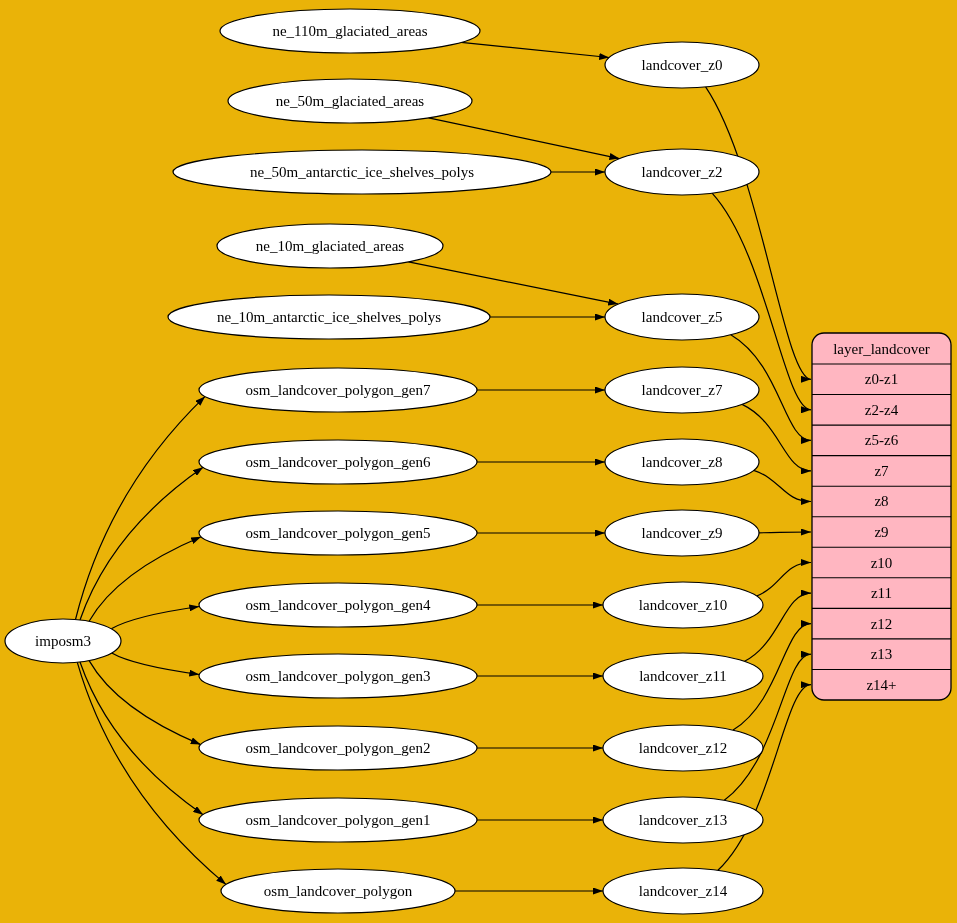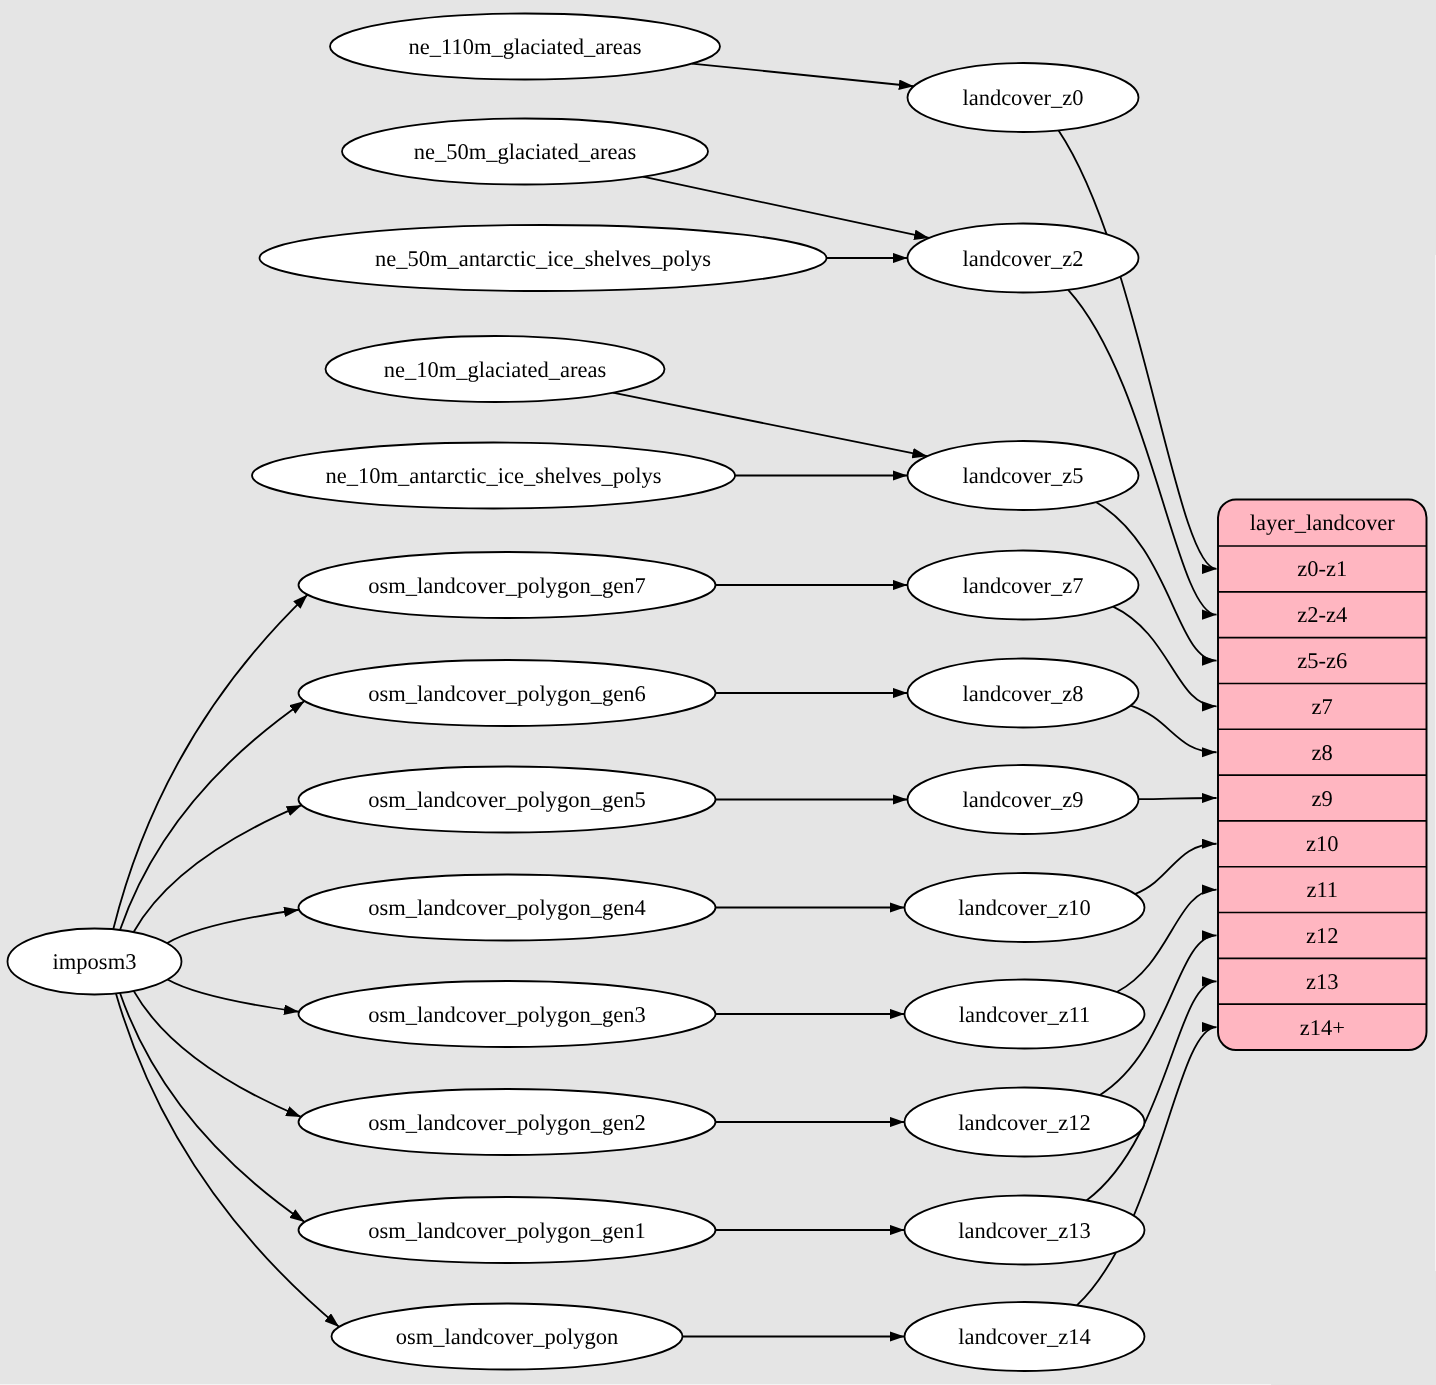--- a/index.html
+++ b/index.html
@@ -1,16 +1,16 @@
 <!DOCTYPE html>
 <html><head>
 <meta charset="utf-8">
 <style>
   html,body{margin:0;padding:0;background:#ffffff;}
-  #canvas-wrap{width:957px;height:923px;position:relative;background:#e5e5e5;}
+  #canvas-wrap{width:957px;height:923px;position:relative;background:#eab308;}
   svg text{font-family:"Liberation Serif","DejaVu Serif",serif;font-size:15px;fill:#000;}
 </style>
 </head>
 <body>
 
 <div id="canvas-wrap">
   <svg id="graph-svg" width="957" height="923" viewBox="0 0 957 923">
       <defs>
         <marker id="arrow" viewBox="0 0 10 7" refX="10" refY="3.5" markerWidth="10" markerHeight="7" orient="auto" markerUnits="userSpaceOnUse">
           <path d="M0,0 L10,3.5 L0,7 Z" fill="#000000"></path>

